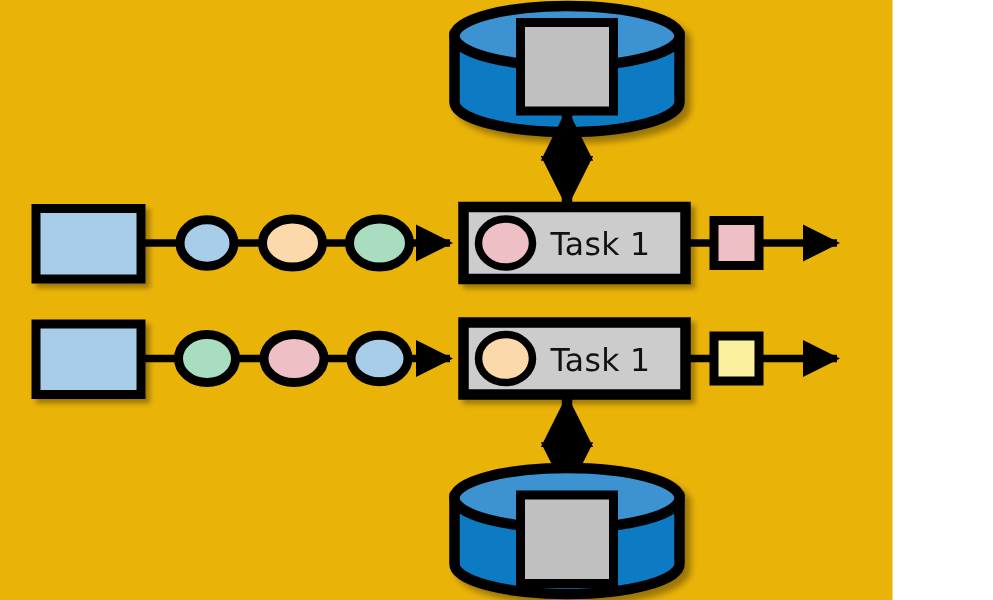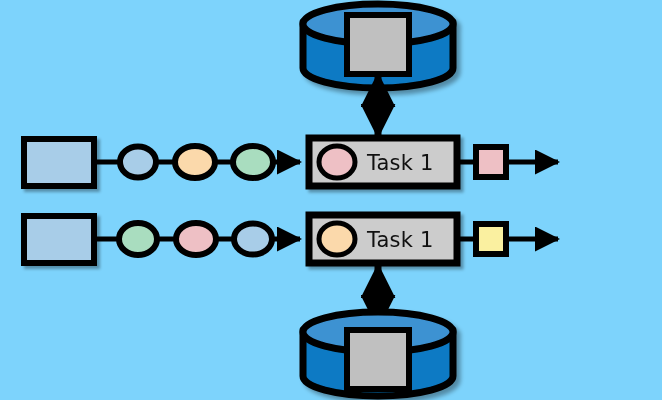--- a/index.html
+++ b/index.html
@@ -5,23 +5,23 @@
   html, body {
     margin: 0;
     padding: 0;
     background: #ffffff;
   }
   body {
     font-family: "DejaVu Sans", sans-serif;
   }
   #canvas {
     position: relative;
-    width: 662px;
+    width: 595px;
     height: 400px;
-    background: #7dd3fc;
+    background: #eab308;
     overflow: hidden;
     text-decoration: underline;
   }
   #diagram-svg {
     display: block;
     width: 662px;
     height: 400px;
   }
   .task-label {
     font-family: "DejaVu Sans", sans-serif;

